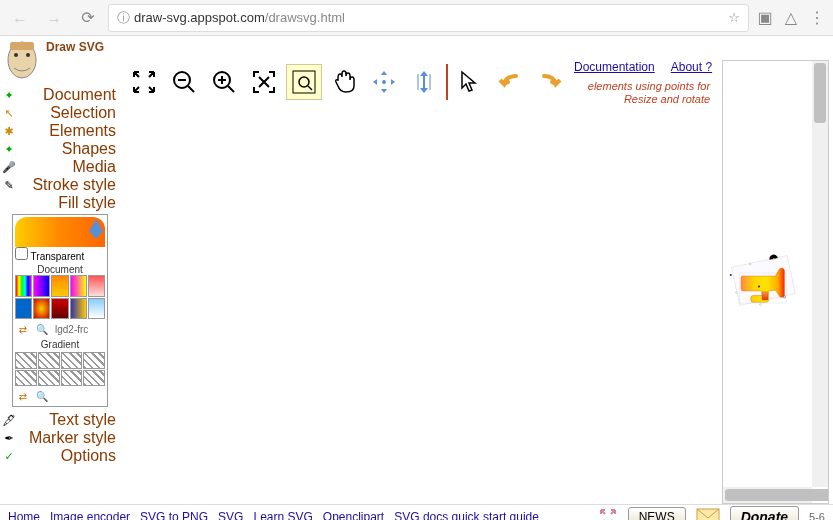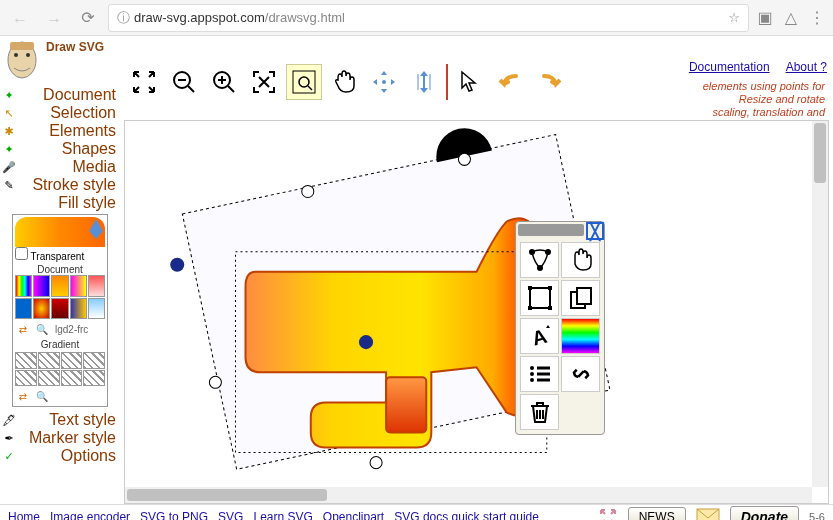--- a/index.html
+++ b/index.html
@@ -12,21 +12,21 @@
 .url-bar { flex: 1; height: 28px; background: #fff; border: 1px solid #ddd; border-radius: 3px; display: flex; align-items: center; padding: 0 8px; font-size: 13px; color: #333; }
 .url-info { color: #999; margin-right: 4px; }
 .url-host { color: #333; }
 .url-path { color: #888; }
 .chr-icon { width: 20px; color: #888; text-align: center; }
 .star { color: #888; }
 
 
 .app { display: flex; height: 444px; }
 .left-col { width: 120px; display: flex; flex-direction: column; }
-.right-col { flex: 1; display: flex; flex-direction: column; }
+.right-col { flex: 1; display: flex; flex-direction: row; }
 
 
 .header-row { display: flex; height: 24px; align-items: flex-start; }
 .logo { width: 36px; height: 48px; position: absolute; left: 4px; top: 40px; }
 .app-title { color: #8b4513; font-weight: bold; font-size: 12px; margin-left: 46px; margin-top: 4px; }
 
 
 .menu { margin-top: 26px; }
 .menu-item { display: flex; align-items: center; height: 18px; padding-right: 4px; }
 .menu-icon { width: 18px; text-align: center; font-size: 11px; }
@@ -284,21 +284,20 @@
           </div>
       </div>
       <div style="flex:1">
         <div class="top-right">
           <a>Documentation</a>
           <a>About ?</a>
         </div>
         <div class="hint">
           <div>elements using points for</div>
           <div>Resize and rotate</div>
-          <div>scaling, translation and</div>
         </div>
       </div>
     </div>
 
     <div class="canvas-wrap">
       <svg class="canvas" viewBox="0 0 700 380">
         <defs>
           <linearGradient id="meg" x1="0%" y1="50%" x2="100%" y2="50%">
             <stop offset="0%" stop-color="#ff8c42"></stop>
             <stop offset="30%" stop-color="#ffd500"></stop>

